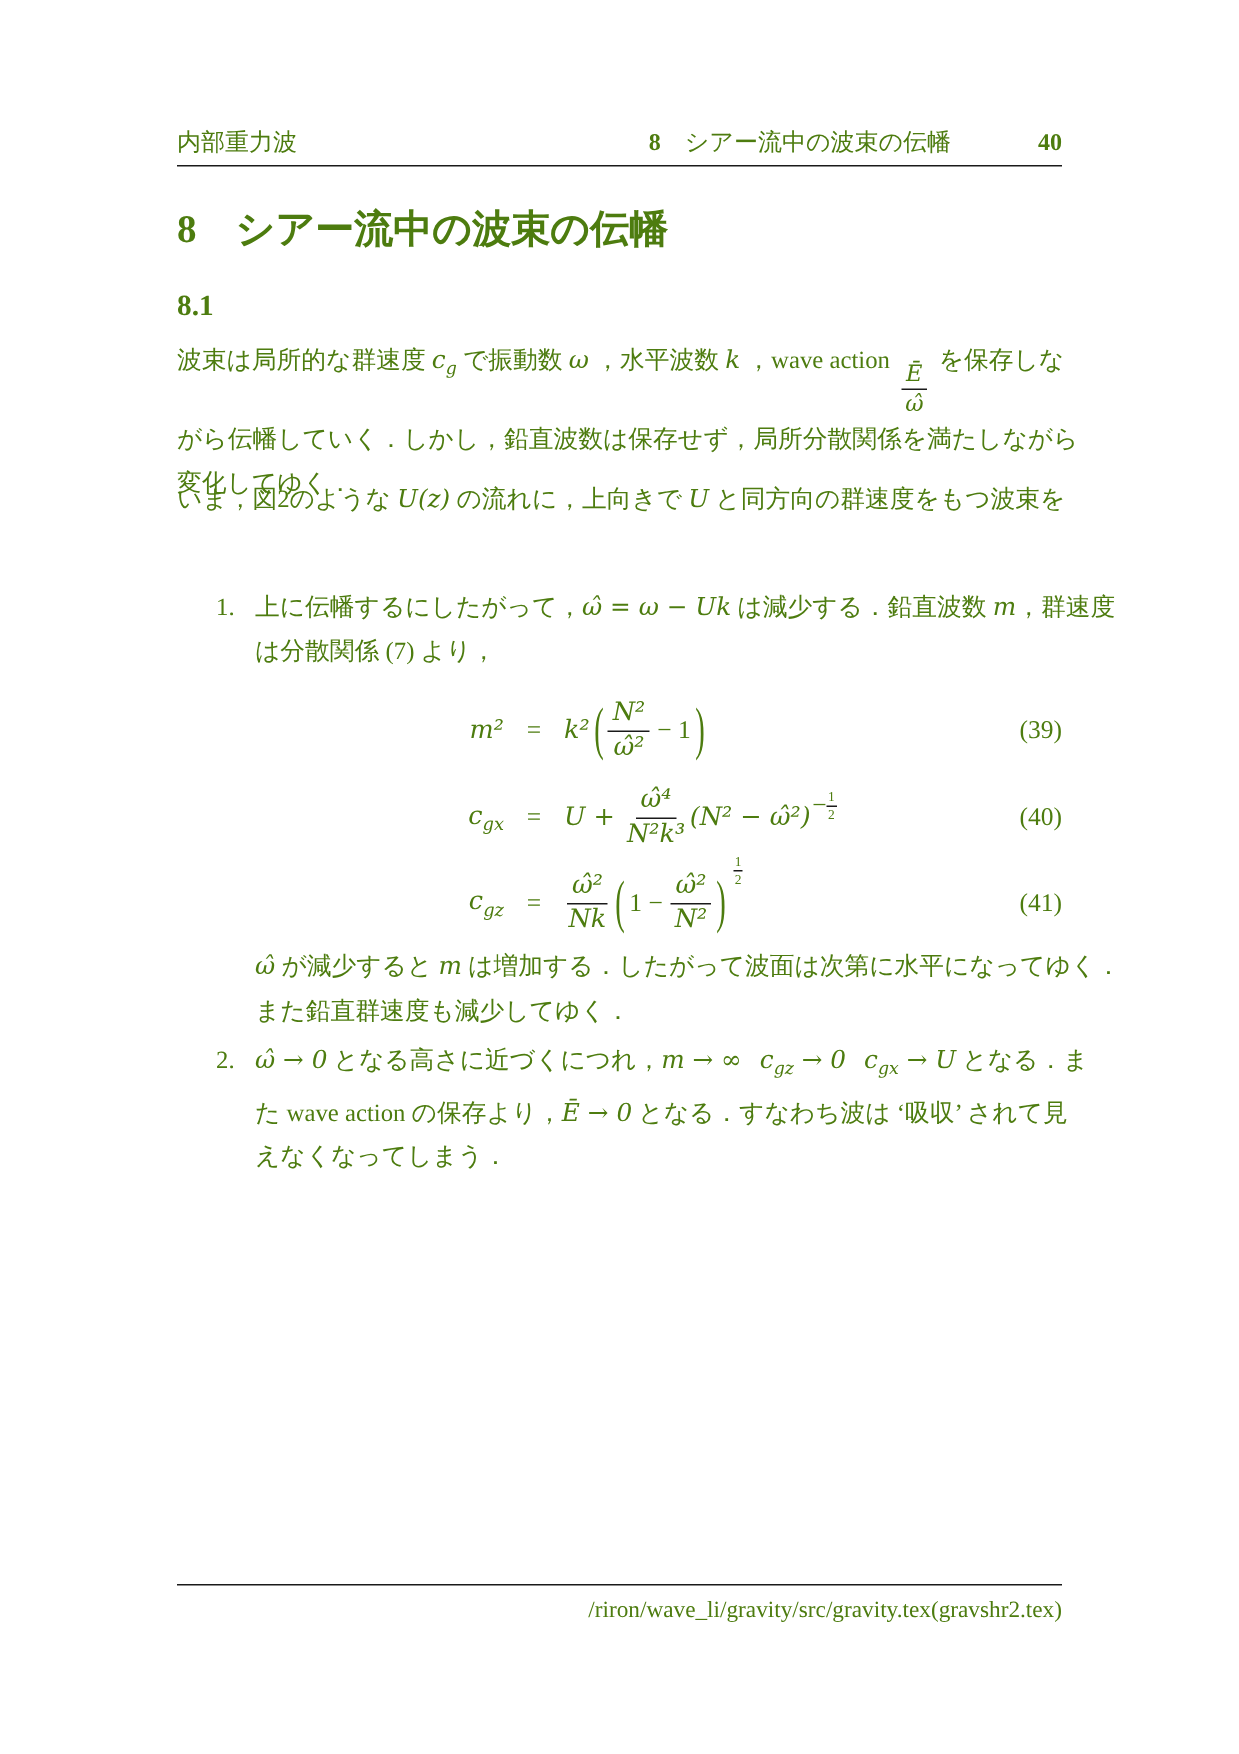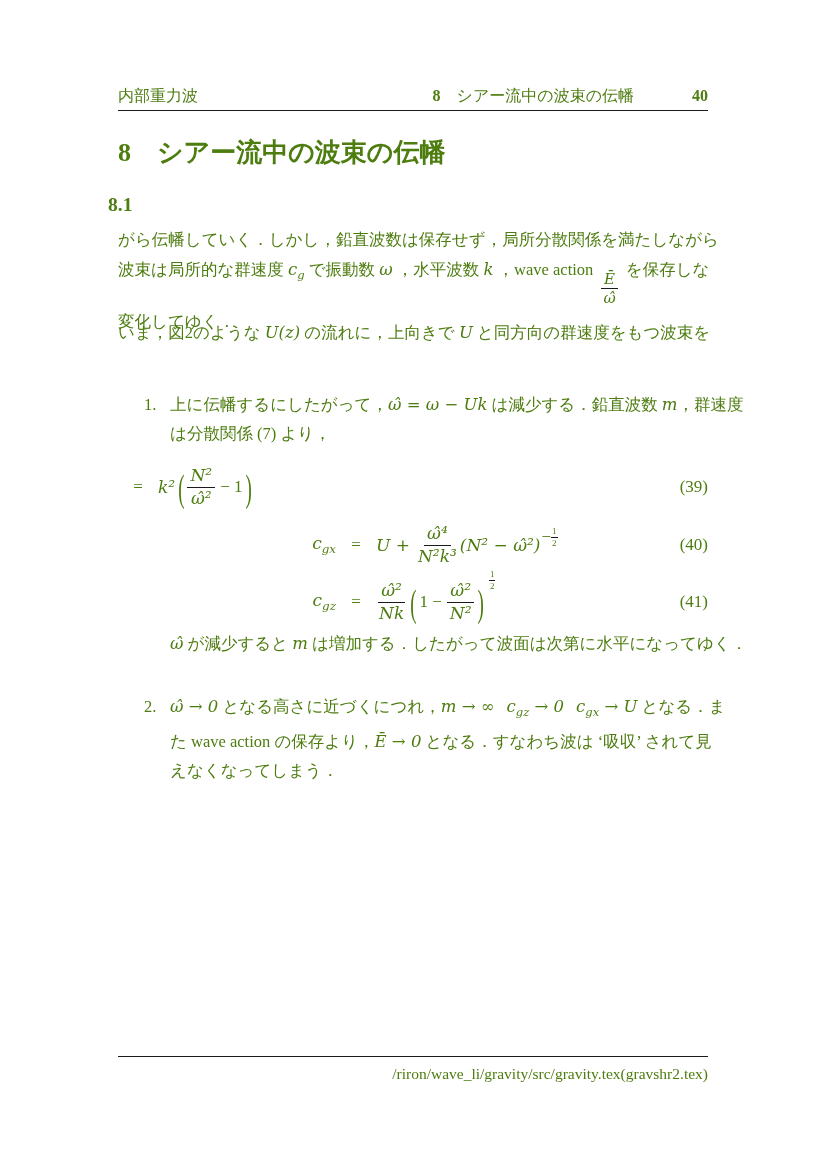--- a/index.html
+++ b/index.html
@@ -15,21 +15,21 @@
   
   .header{position:absolute;left:118px;width:590px;top:85px;display:flex;justify-content:space-between;font-size:16px;line-height:22px;}
   .header .h-right{display:flex;align-items:baseline;}
   .hs-no{font-weight:bold;margin-right:16px;}
   .hs-page{font-weight:bold;margin-left:58px;}
   .hrule{position:absolute;left:118px;width:590px;top:110px;border-top:1.6px solid #1a1a1a;}
 
   
   .h1{position:absolute;left:118px;top:134px;display:flex;align-items:baseline;font-size:26px;font-weight:bold;line-height:36px;}
   .h1 .h-no{margin-right:26px;}
-  .h2{position:absolute;left:108px;top:191px;display:flex;align-items:flex-end;font-size:19.5px;font-weight:bold;line-height:27px;}
+  .h2{position:absolute;left:118px;top:191px;display:flex;align-items:flex-end;font-size:19.5px;font-weight:bold;line-height:27px;}
   .h2 .h-no{margin-right:24px;}
 
   
   .para{position:absolute;font-size:16.5px;line-height:29.5px;}
   .p1{left:118px;top:225px;width:596px;}
   .p2{left:118px;top:318px;width:596px;}
   .li{position:absolute;display:flex;font-size:16.5px;line-height:29px;}
   .li1{left:144px;top:390px;width:566px;}
   .li2{left:144px;top:692px;width:566px;}
   .li-num{width:26px;flex:0 0 26px;}
@@ -83,27 +83,27 @@
   <div class="h1">
     <span class="h-no rm">8</span>
     <span class="gothic">シアー流中の波束の伝幡</span>
   </div>
 
   <div class="h2">
     <span class="h-no rm">8.1</span>
   </div>
 
   <div class="para p1">
-    <div class="line">がら伝幡していく．しかし，鉛直波数は保存せず，局所分散関係を満たしながら</div>
     <div class="line">
       <span>波束は局所的な群速度 </span><span class="mi"><span>c</span><sub>g</sub></span><span> で振動数 </span><span class="mi">ω</span><span> ，水平波数 </span><span class="mi">k</span><span> ，wave action </span><span class="frac ifrac mi">
           <span class="fnum">Ē</span>
           <span class="fden">ω̂</span>
         </span><span> を保存しな</span>
     </div>
+    <div class="line">がら伝幡していく．しかし，鉛直波数は保存せず，局所分散関係を満たしながら</div>
     <div class="line">変化してゆく．</div>
   </div>
 
   <div class="para p2">
     <div class="line">
       <span>いま，図2のような </span><span class="mi">U(z)</span><span> の流れに，上向きで </span><span class="mi">U</span><span> と同方向の群速度をもつ波束を</span>
     </div>
   </div>
 
   <div class="li li1">
@@ -112,20 +112,21 @@
       <div class="line">
         <span>上に伝幡するにしたがって，</span><span class="mi">ω̂ = ω − Uk</span><span> は減少する．鉛直波数 </span><span class="mi">m</span><span>，群速度</span>
       </div>
       <div class="line">は分散関係 (7) より，</div>
     </div>
   </div>
 
   <div class="eqs">
 
     <div class="eqrow r39">
+      <span class="eq-lhs mi">m²</span>
       <span class="eq-rel rm">=</span>
       <span class="eq-rhs">
         <span class="mi">k²</span>
         <span class="bp">(</span>
         <span class="frac mi">
             <span class="fnum">N²</span>
             <span class="fden">ω̂²</span>
           </span>
         <span class="rm sgap">− 1</span>
         <span class="bp">)</span>
@@ -178,20 +179,21 @@
       </span>
       <span class="eq-no rm">(41)</span>
     </div>
 
   </div>
 
   <div class="para note">
     <div class="line">
       <span class="mi">ω̂</span><span> が減少すると </span><span class="mi">m</span><span> は増加する．したがって波面は次第に水平になってゆく．</span>
     </div>
+    <div class="line">また鉛直群速度も減少してゆく．</div>
   </div>
 
   <div class="li li2">
     <span class="li-num">2.</span>
     <div>
       <div class="line">
         <span class="mi">ω̂ → 0</span><span> となる高さに近づくにつれ，</span><span class="mi">m → ∞</span><span class="mi mgap"><span>c</span><sub>gz</sub></span><span class="mi"> → 0</span><span class="mi mgap"><span>c</span><sub>gx</sub></span><span class="mi"> → U</span><span> となる．ま</span>
       </div>
       <div class="line">
         <span>た wave action の保存より，</span><span class="mi">Ē → 0</span><span> となる．すなわち波は ‘吸収’ されて見</span>

